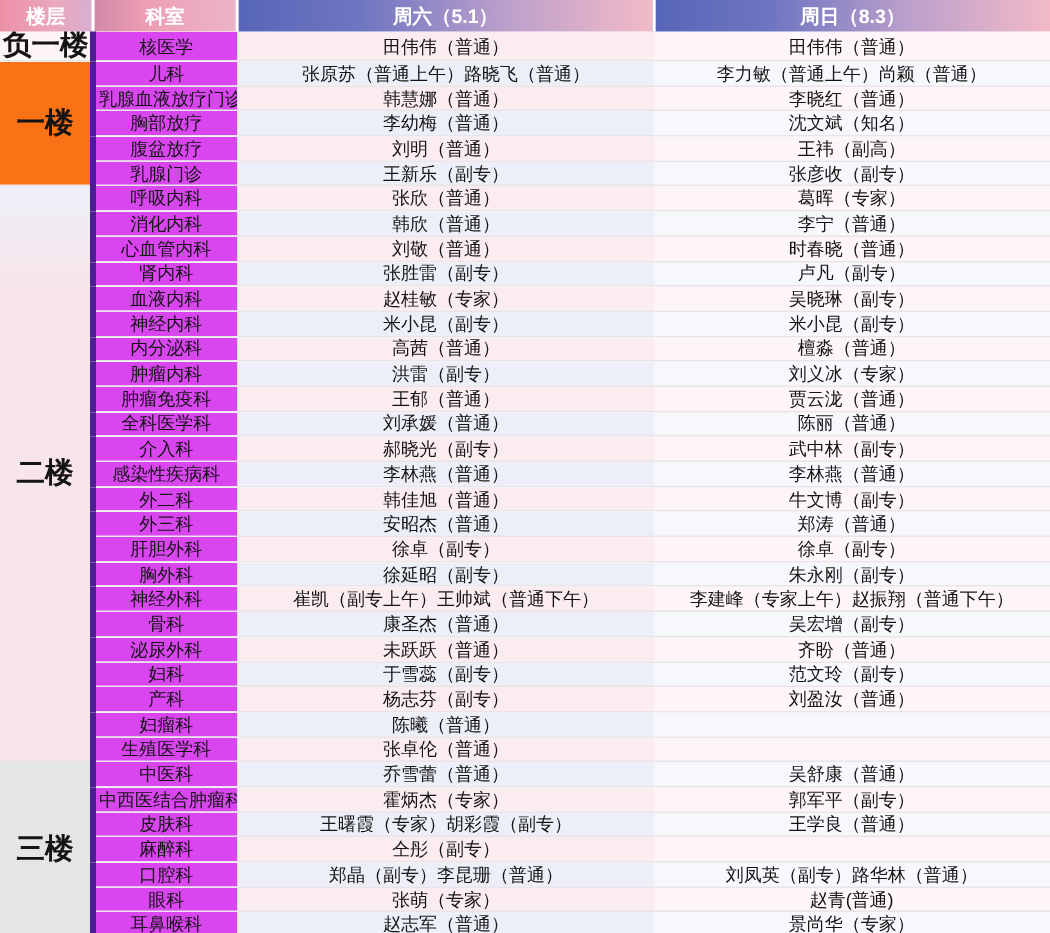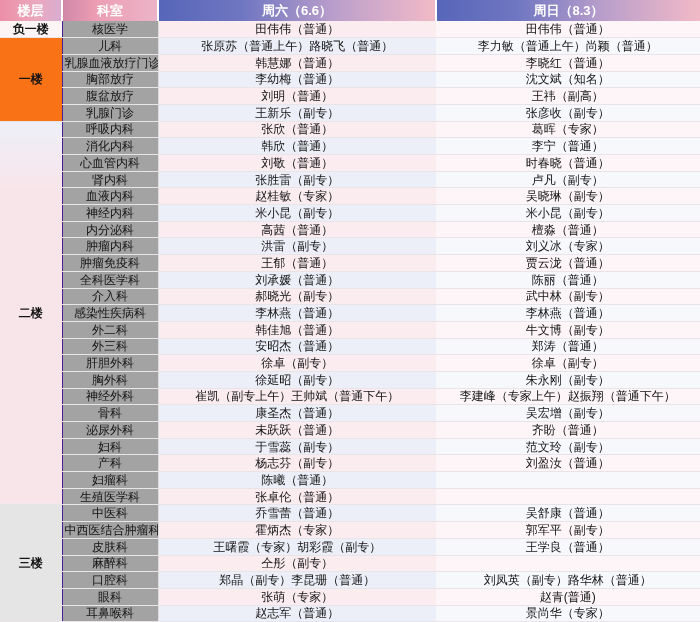--- a/index.html
+++ b/index.html
@@ -26,31 +26,31 @@
   th.h-pink2{background:linear-gradient(90deg,#d188a8 0%,#ec9db3 35%,#ecb4c8 100%);}
   th.h-day{background:linear-gradient(90deg,#5766b9 0%,#6f76c1 30%,#bb9fcb 64%,#f2bac7 100%);}
   tbody tr{height:16.7px;}
   tbody td{
     padding:0 2px;font-size:12px;line-height:1;
     text-align:center;vertical-align:middle;
     white-space:nowrap;overflow:hidden;
     border-bottom:1px solid #e9e4e8;
   }
   td.dept{
-    background:#a3a3a3;
-    border-left:1px solid #4c1d95;
+    background:#d946ef;
+    border-left:4px solid #4c1d95;
     border-right:1px solid #dcdcdc;
   }
   td.sun{border-right:1px solid #f1bfca;}
   tr.odd  td.sat{background:#fbecf0;}
   tr.even td.sat{background:#edeff8;text-align:center;}
   tr.odd  td.sun{background:#fdf5f7;}
   tr.even td.sun{background:#f6f8fc;}
   td.floor{
-    font-weight:700;font-size:12px;
+    font-weight:700;font-size:19px;
     border-bottom:1px solid #e9e4e8;
   }
   td.floor-0{background:#fdf4f6;}
   td.floor-1{background:#f97316;}
   td.floor-2{background:linear-gradient(180deg,#edeff8 0%,#f8e5ea 18%,#f8e5ea 100%);margin-top:17px;}
   td.floor-3{background:#e5e5e5;}
 </style>
 </head>
 <body>
 
@@ -58,21 +58,21 @@
   <colgroup>
     <col class="c-floor">
       <col class="c-dept">
       <col class="c-sat">
       <col class="c-sun">
   </colgroup>
   <thead>
     <tr>
       <th class="h-pink">楼层</th>
       <th class="h-pink2">科室</th>
-      <th class="h-day">周六（6.6）</th>
+      <th class="h-day">周六（5.1）</th>
       <th class="h-day">周日（8.3）</th>
     </tr>
   </thead>
   <tbody>
       <tr class="odd">
         <td rowspan="1" class="floor floor-0">负一楼</td>
         <td class="dept">核医学</td>
         <td class="sat">田伟伟（普通）</td>
         <td class="sun">田伟伟（普通）</td>
       </tr>

